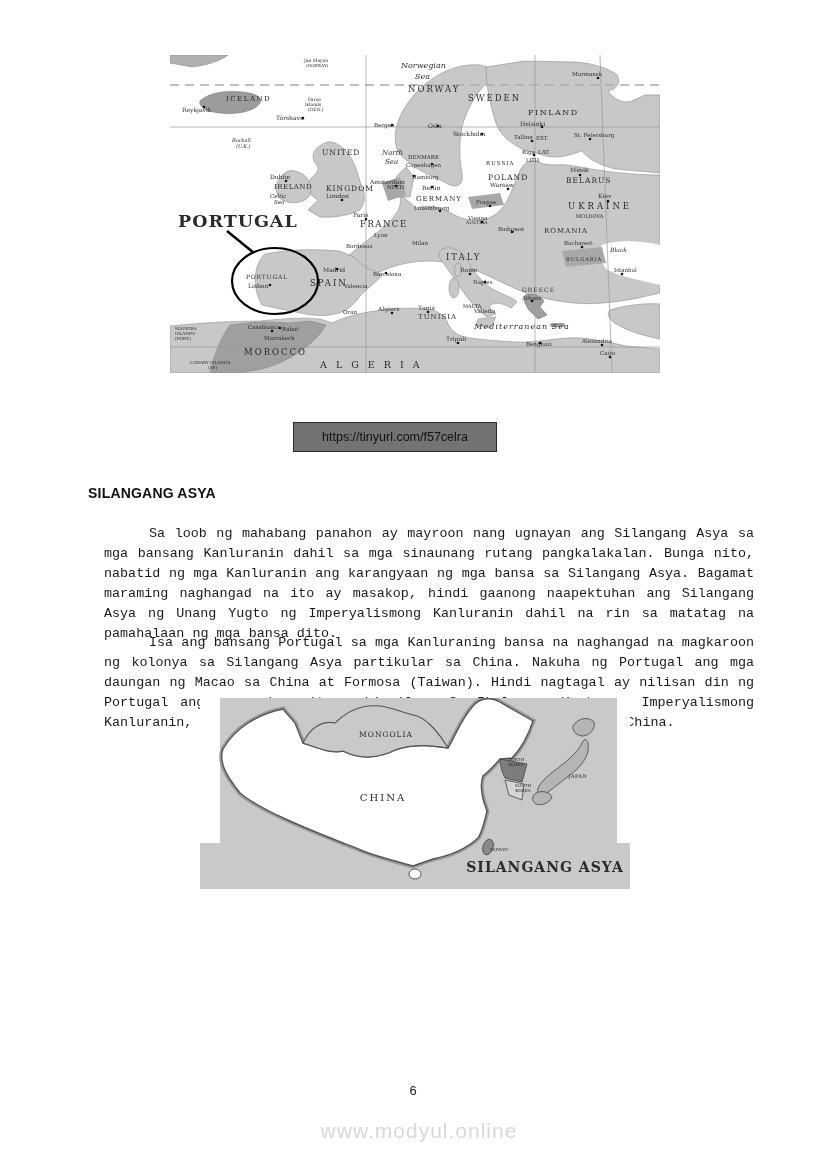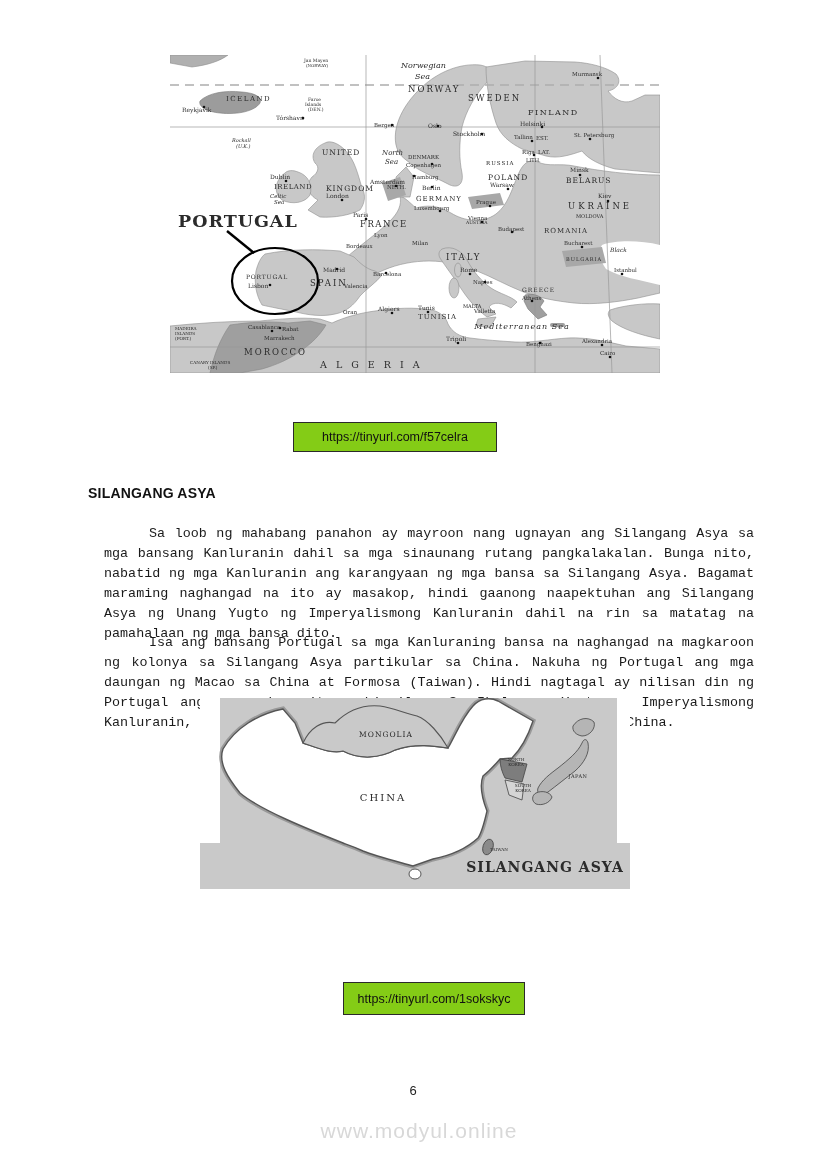--- a/index.html
+++ b/index.html
@@ -1,21 +1,21 @@
 <!DOCTYPE html>
 <html><head>
 <meta charset="utf-8">
 <style>
   html,body{margin:0;padding:0;background:#ffffff;}
   .page{position:relative;width:826px;height:1169px;background:#fff;overflow:hidden;
         font-family:"Liberation Sans",sans-serif;color:#1c1c1c;}
   .figure{position:absolute;}
   .figure svg{display:block;}
   svg text{font-family:"DejaVu Serif",serif;fill:#2b2b2b;}
-  .caption{position:absolute;border:1.4px solid #2a2a2a;background:#84cc16;
+  .caption{position:absolute;border:1.4px solid #2a2a2a;background:#737373;
            display:flex;align-items:center;justify-content:center;
            font-size:12.5px;color:#111;}
   .heading{position:absolute;left:88px;top:485px;margin:0;font-size:14px;font-weight:bold;
            letter-spacing:.2px;color:#111;}
   .para{position:absolute;left:104px;width:650px;margin:0;font-size:13.4px;line-height:20px;
         text-align:justify;text-indent:45px;color:#1a1a1a;font-family:Liberation Mono, monospace;}
   .p1{top:524px;}
   .p2{top:633px;}
   .page-number{position:absolute;top:1083px;left:0;width:100%;text-align:center;
                font-size:13px;color:#222;}
@@ -242,19 +242,16 @@
           <text x="316" y="68" font-size="4.2" fill="#eeeeee" text-anchor="middle">KOREA</text>
           <text x="323" y="89" font-size="4.2" fill="#333" text-anchor="middle">SOUTH</text>
           <text x="323" y="94" font-size="4.2" fill="#333" text-anchor="middle">KOREA</text>
           <text x="378" y="80" font-size="5" letter-spacing="0.5" fill="#333" text-anchor="middle">JAPAN</text>
           <text x="290" y="153" font-size="4.2" fill="#333">TAIWAN</text>
           <text x="345" y="174" font-size="14" letter-spacing="1" fill="#111" font-weight="bold" text-anchor="middle" font-family="Liberation Sans, sans-serif">SILANGANG ASYA</text>
         </g>
     </svg>
   </div>
 
-  <div class="caption" style="left:343px;top:982px;width:180px;height:31px;">
-    <span>https://tinyurl.com/1sokskyc</span>
-  </div>
 
   <div class="page-number">6</div>
   <div class="watermark">www.modyul.online</div>
 </div>
 
 </body></html>

